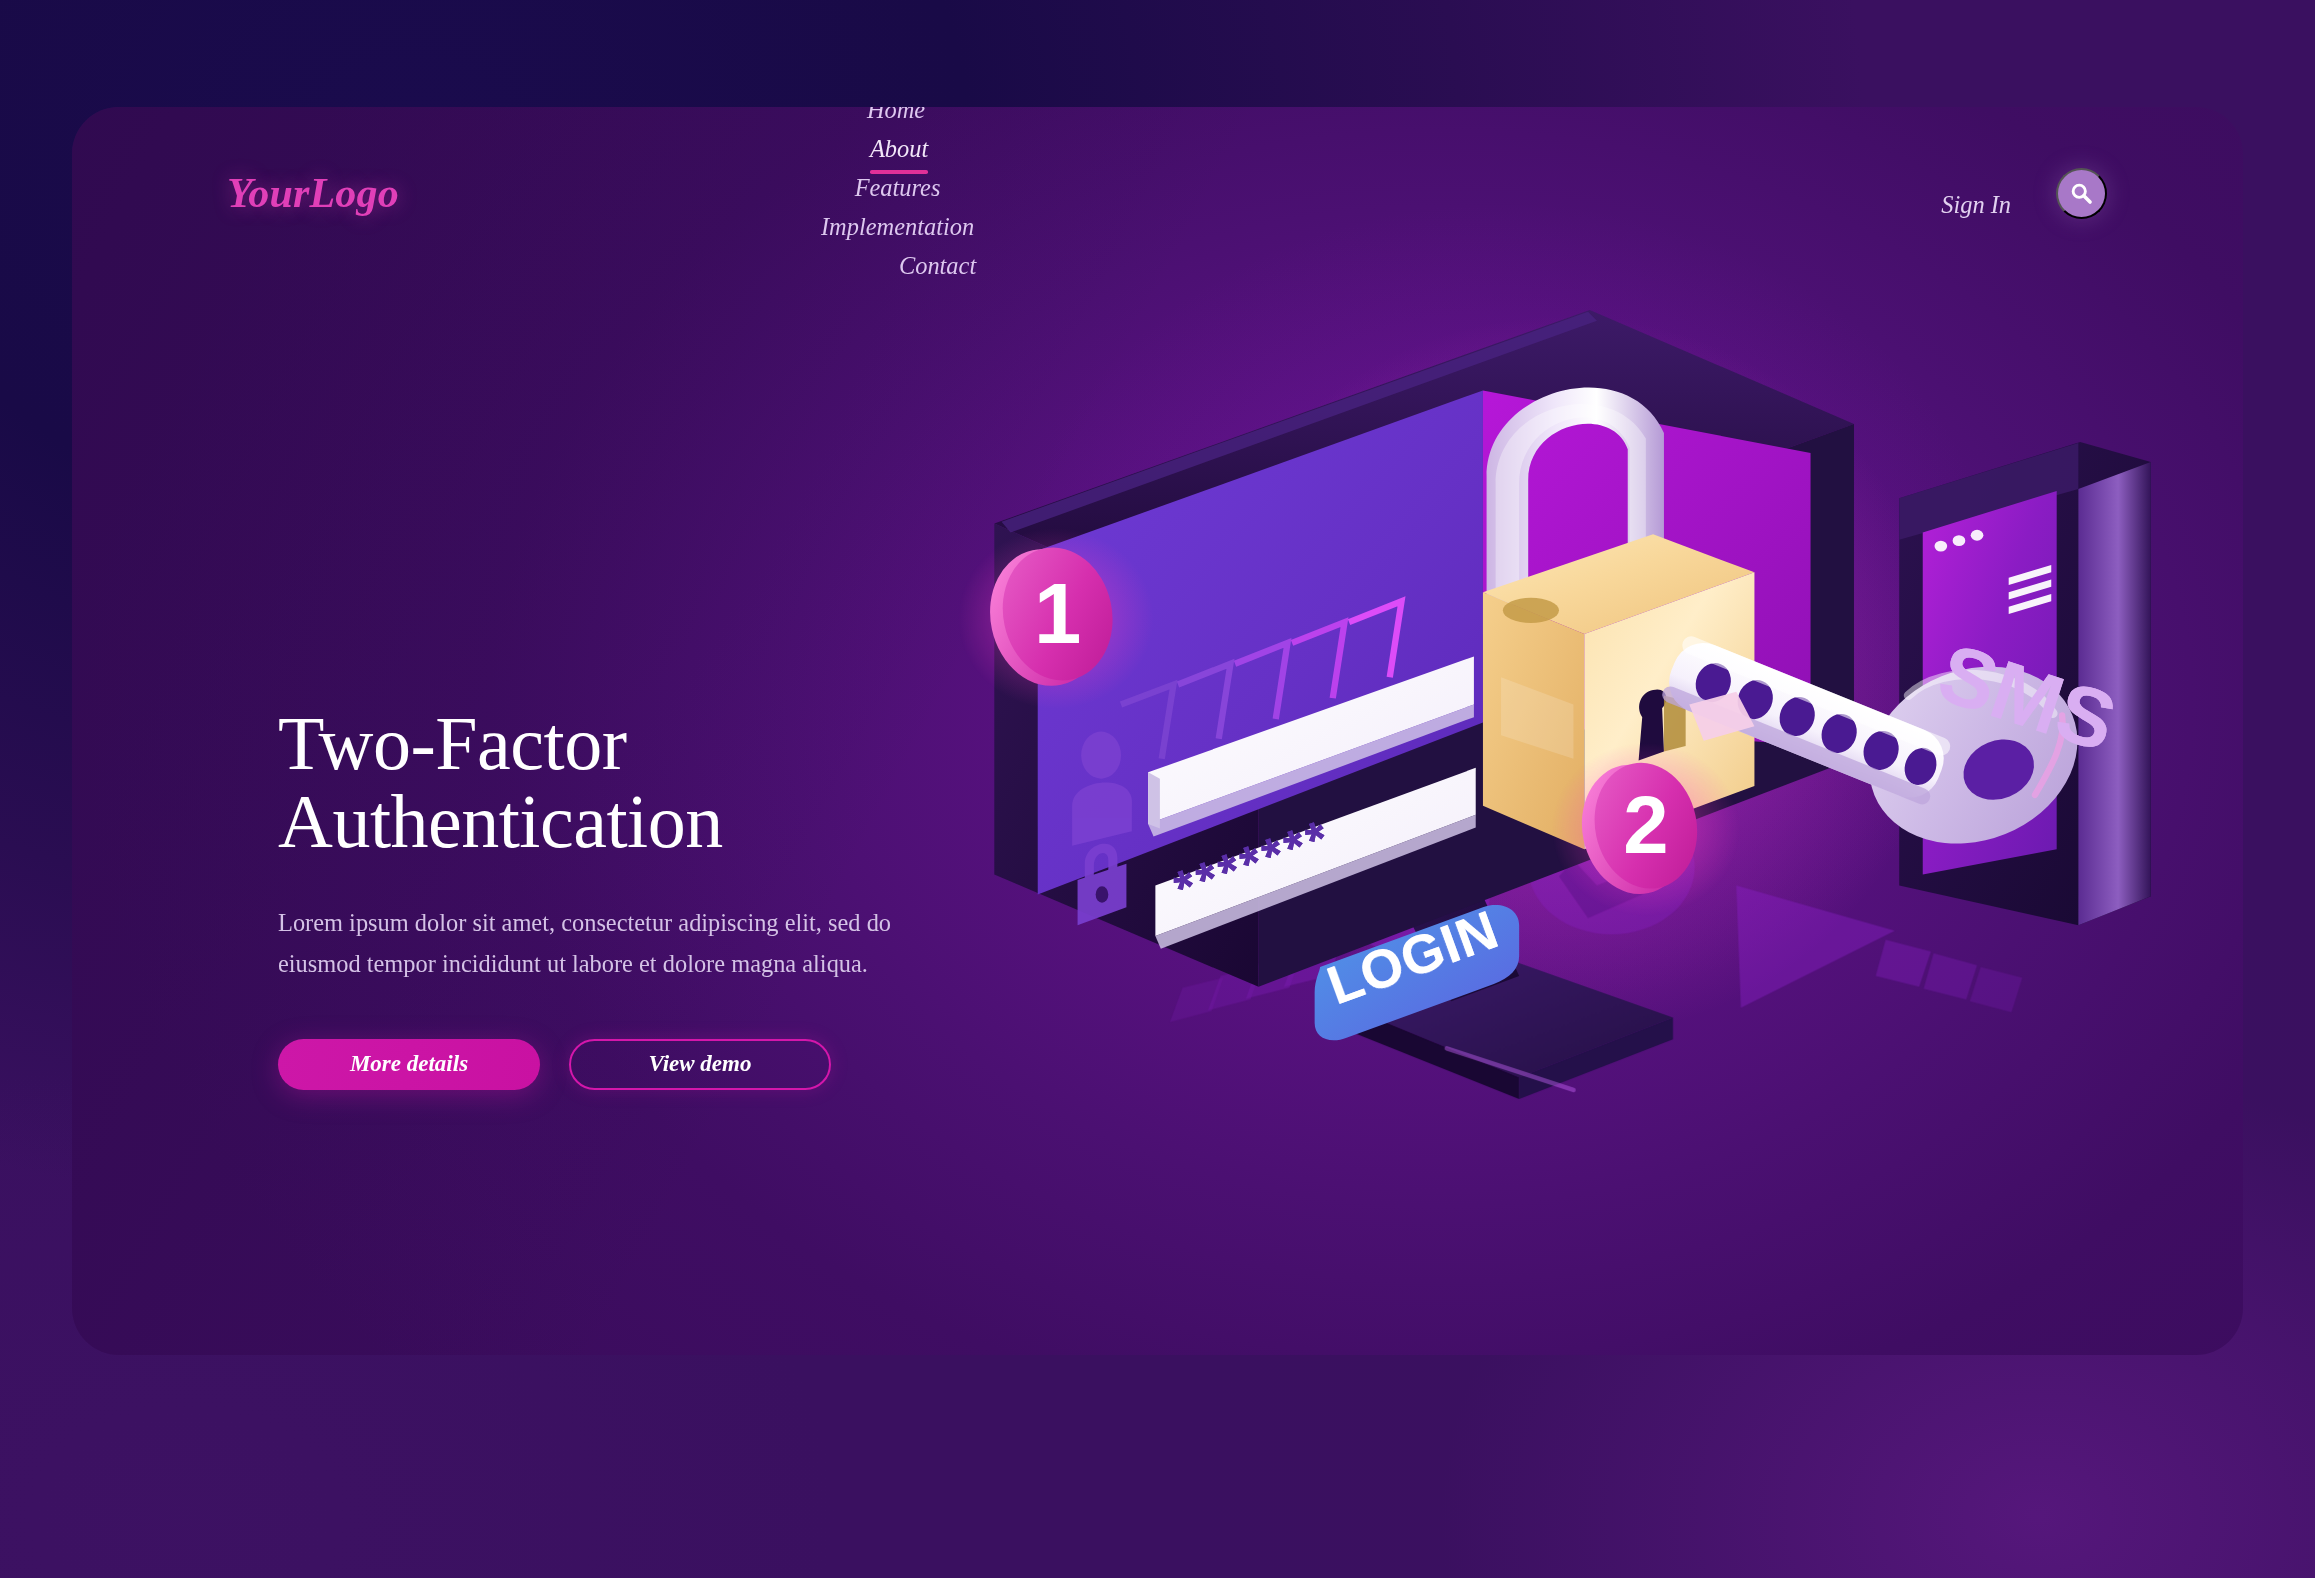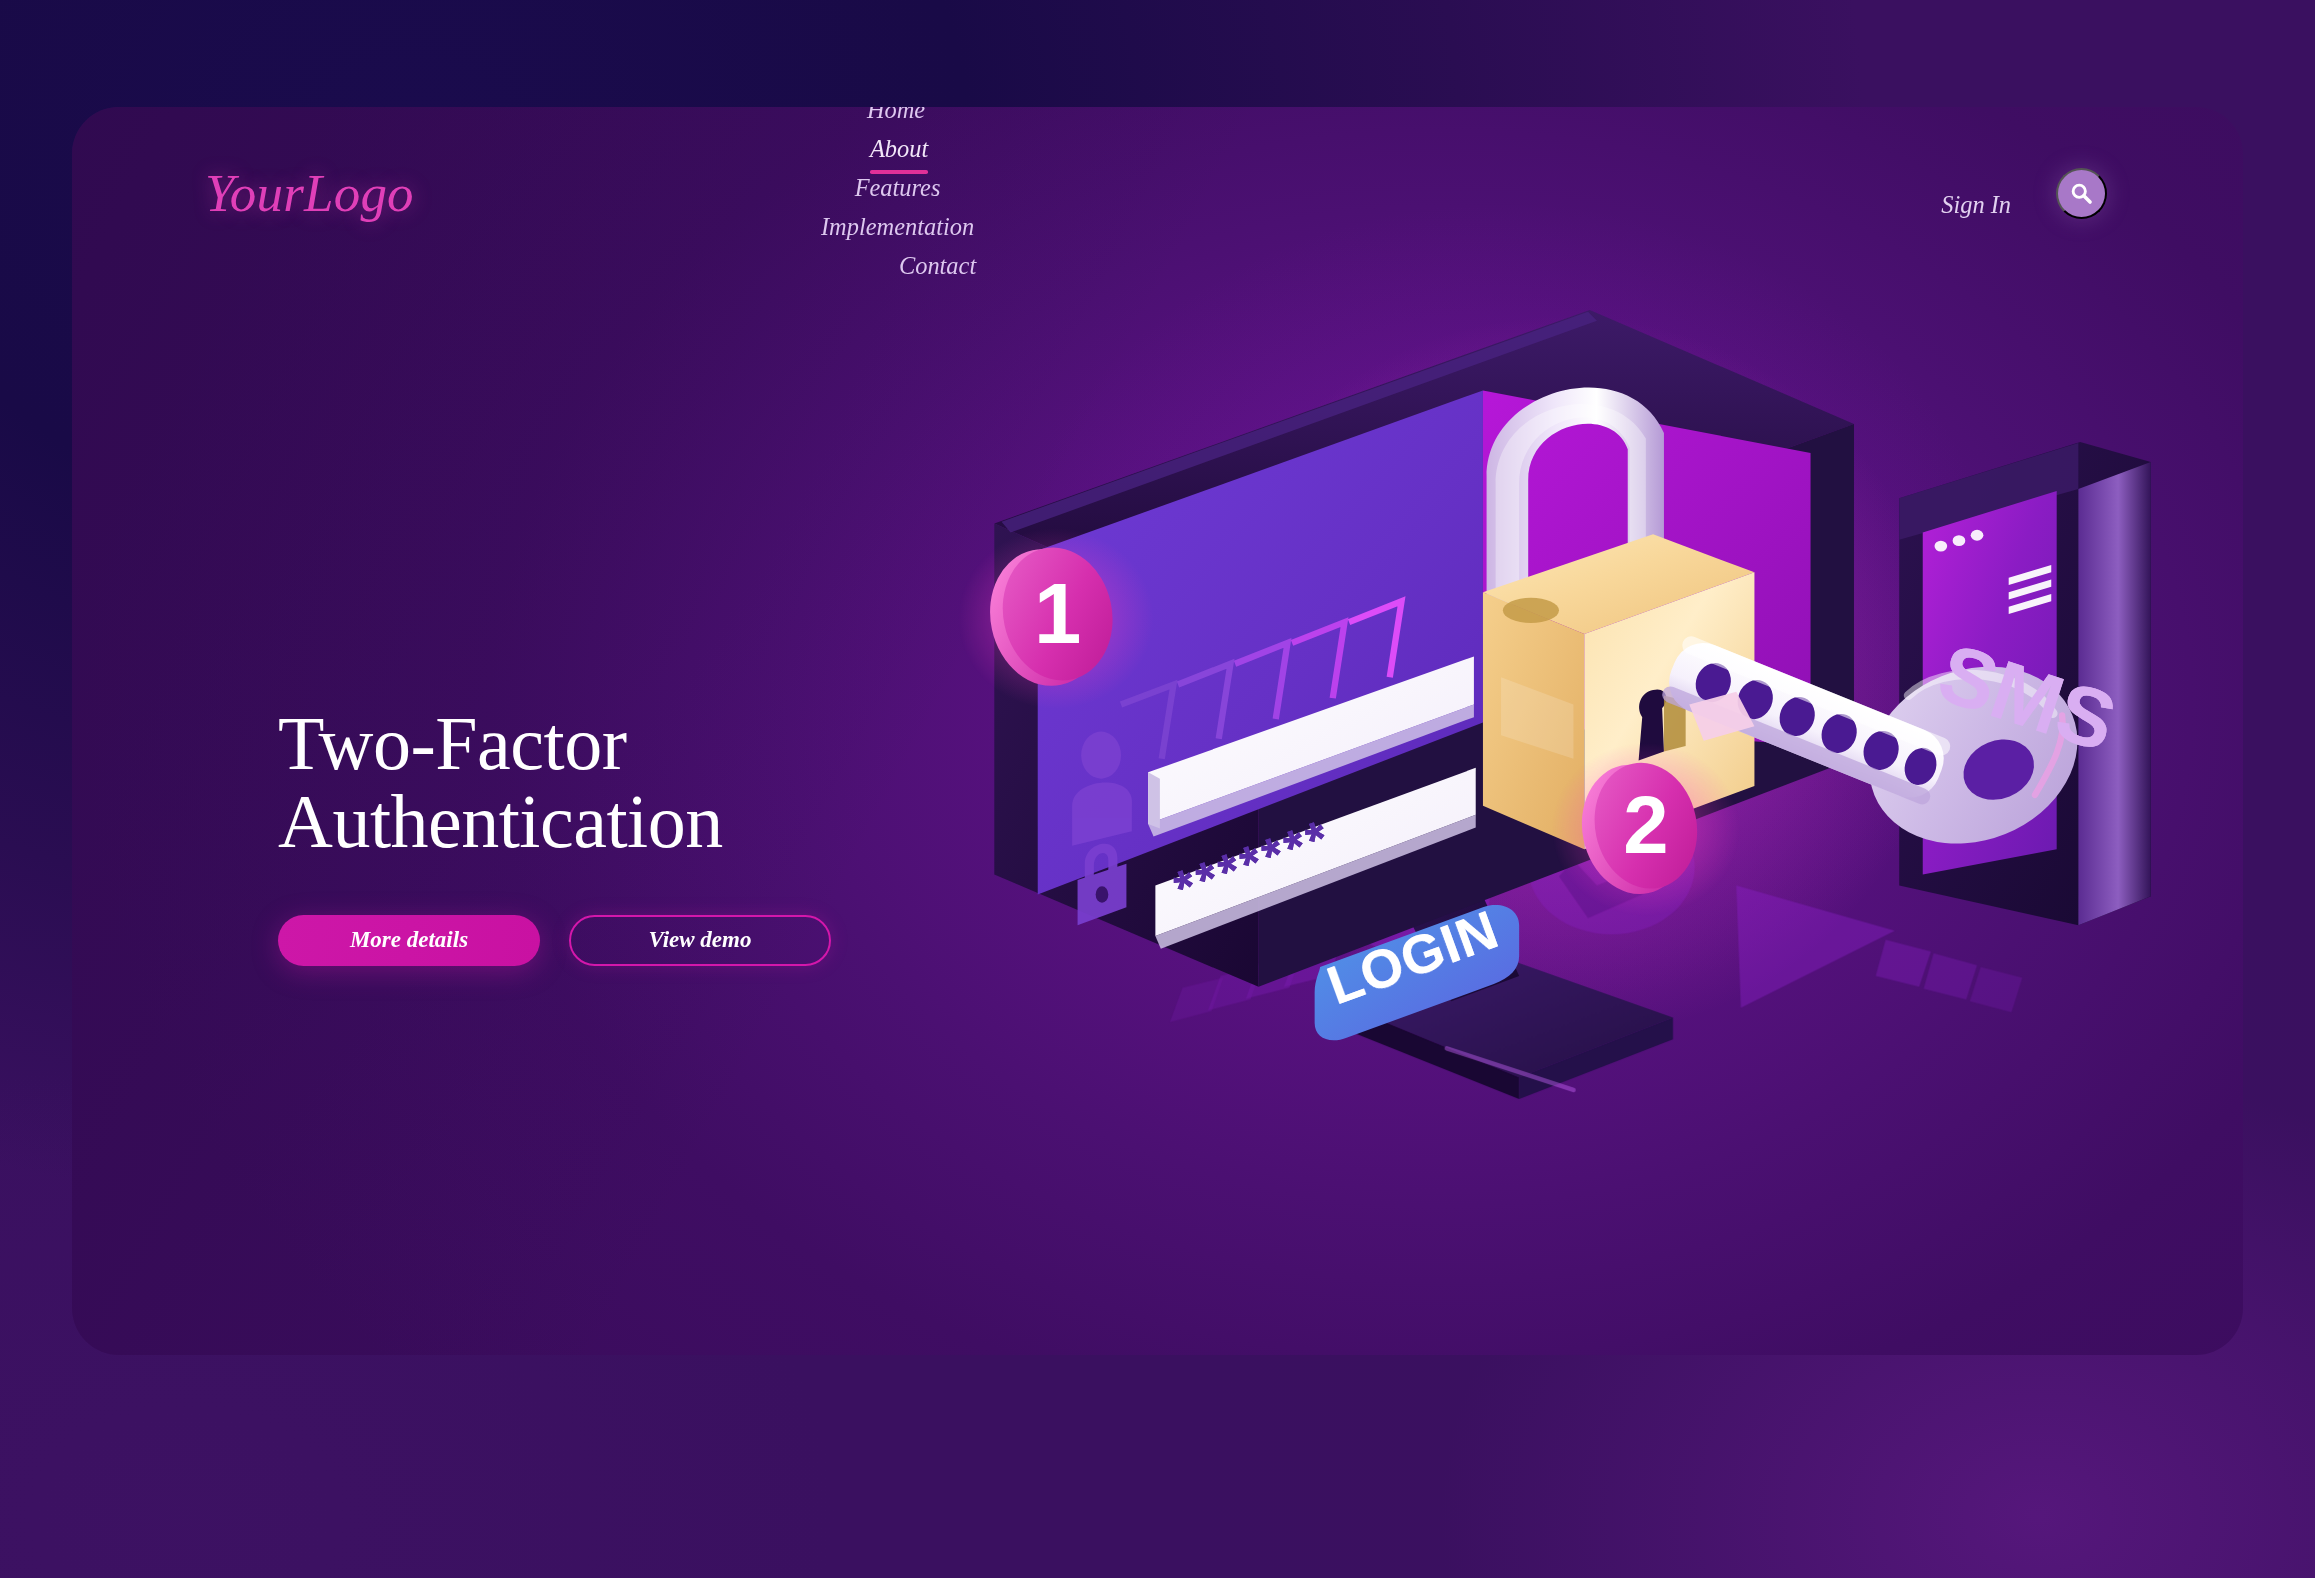--- a/index.html
+++ b/index.html
@@ -56,24 +56,24 @@
     left: 0; top: 0;
     width: 100%;
     height: 172px;
     display: flex;
     align-items: center;
     z-index: 40;
   }
 
   .logo {
     position: absolute;
-    left: 133px;
+    left: 155px;
     font-style: italic;
-    font-weight: 400;
-    font-size: 53px;
+    font-weight: 700;
+    font-size: 42px;
     letter-spacing: 0.2px;
     color: #e03fb8;
     text-shadow: 0 0 20px rgba(224,63,184,0.45);
     white-space: nowrap;
   }
 
   .nav {
     position: absolute;
     left: 749px;
     display: flex;
@@ -223,20 +223,21 @@
         </svg>
       </button>
     </div>
   </div>
 
   <div class="hero-copy">
     <h1 class="hero-title">
       <span>Two-Factor</span><br>
       <span>Authentication</span>
     </h1>
+    <p class="hero-sub">Lorem ipsum dolor sit amet, consectetur adipiscing elit, sed do eiusmod tempor incididunt ut labore et dolore magna aliqua.</p>
     <div class="hero-actions">
       <button class="btn btn-primary">More details</button>
       <button class="btn btn-ghost">View demo</button>
     </div>
   </div>
 
   <div class="art">
     <svg viewBox="0 0 1420 1220" xmlns="http://www.w3.org/2000/svg">
       <defs>
         <linearGradient id="gScreen" x1="0" y1="0" x2="1" y2="1">

